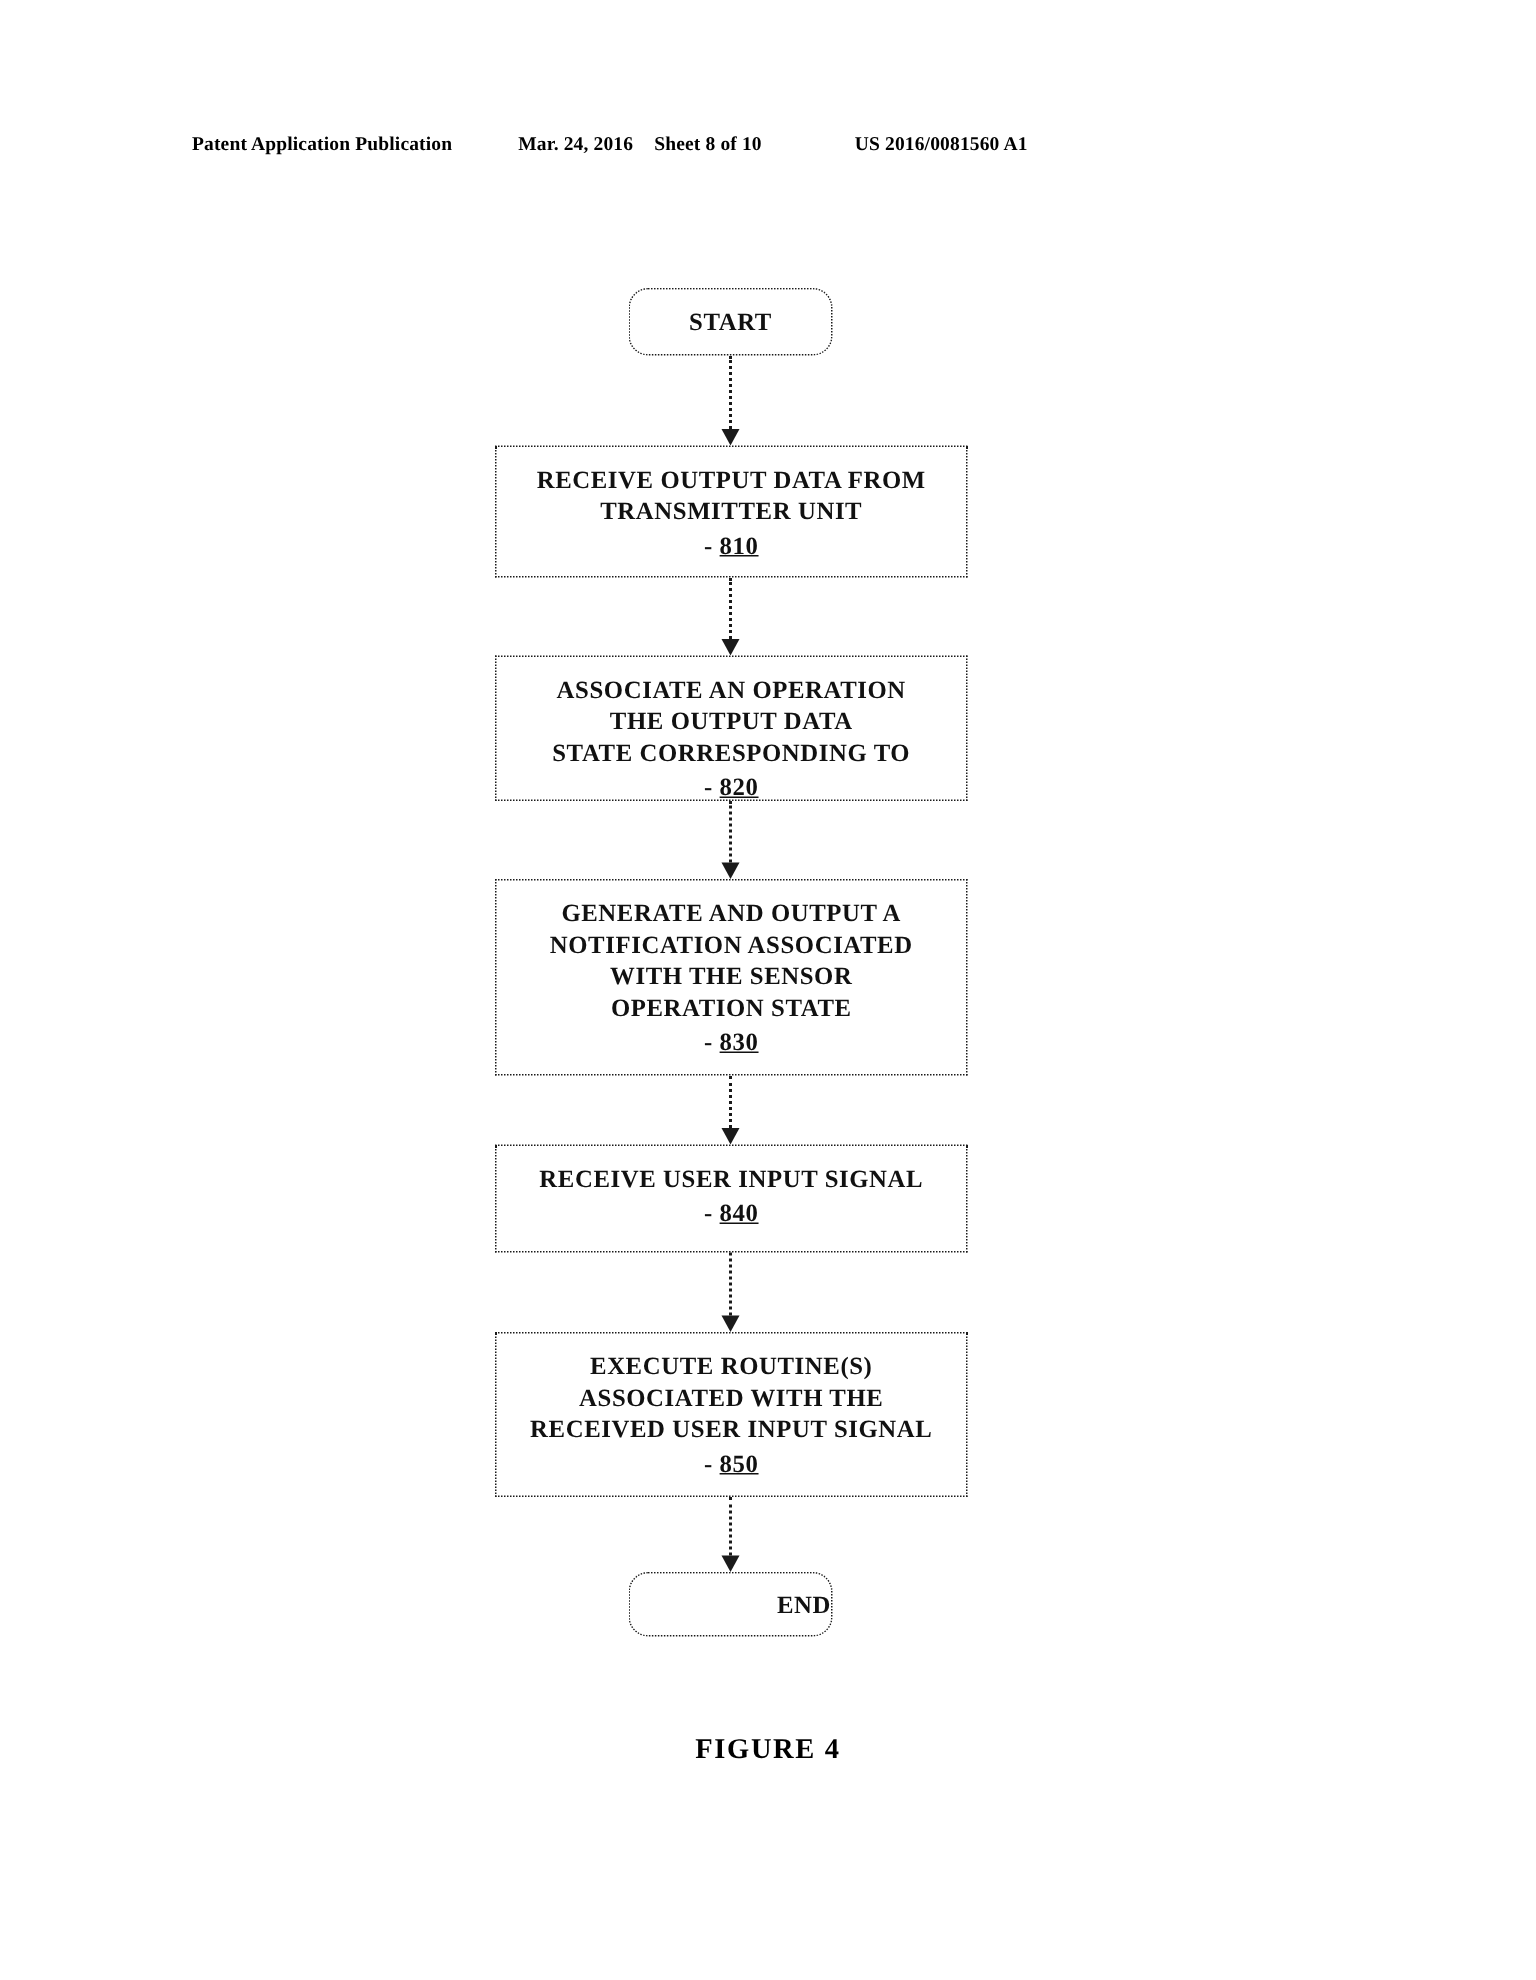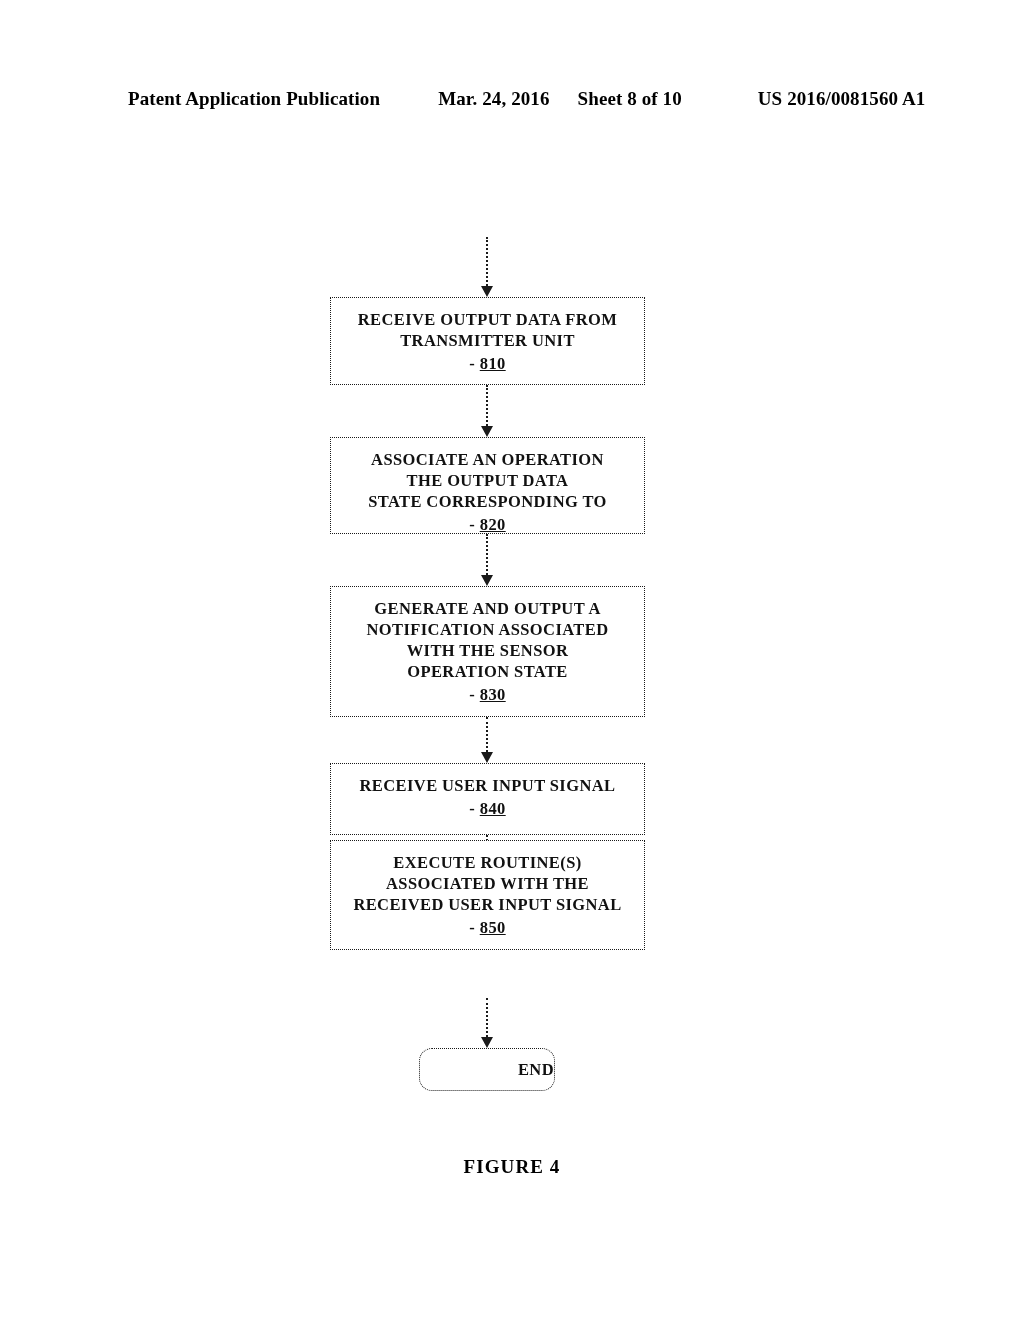--- a/index.html
+++ b/index.html
@@ -18,24 +18,23 @@
 
   
   .pub-header {
     position: absolute;
     top: 88px;
     left: 128px;
     width: 768px;
     display: flex;
     align-items: flex-start;
     font-weight: bold;
-    font-size: 19px;
+    font-size: 13px;
     letter-spacing: 0.1px;
     white-space: nowrap;
-    gap: 14px;
   }
   .pub-header .h-pub   { flex: 0 0 auto; }
   .pub-header .h-date  { flex: 0 0 auto; margin-left: 44px; }
   .pub-header .h-sheet { flex: 0 0 auto; margin-left: 14px; }
   .pub-header .h-num   { flex: 0 0 auto; margin-left: 62px; }
 
   
   .flow {
     position: absolute;
     left: 0;
@@ -120,20 +119,23 @@
 
 <div class="pub-header">
   <span class="h-pub">Patent Application Publication</span>
   <span class="h-date">Mar. 24, 2016</span>
   <span class="h-sheet">Sheet 8 of 10</span>
   <span class="h-num">US 2016/0081560 A1</span>
 </div>
 
 <div class="flow">
 
+  <div class="node terminal" style="left:419px; top:192px; width:136px; height:45px;">
+    <span class="lines">START</span>
+  </div>
 
   <div class="connector" style="left:487px; top:237px; height:60px;">
     <div class="stem" style="height:49px;"></div>
     <div class="head"></div>
   </div>
 
   <div class="node process" style="left:330px; top:297px; width:315px; height:88px;">
     <span class="lines">RECEIVE OUTPUT DATA FROM</span>
     <span class="lines">TRANSMITTER UNIT</span>
     <span class="ref">
@@ -184,21 +186,21 @@
       <span class="dash">-</span>
       <span class="num">840</span>
     </span>
   </div>
 
   <div class="connector" style="left:487px; top:835px; height:53px;">
     <div class="stem" style="height:42px;"></div>
     <div class="head"></div>
   </div>
 
-  <div class="node process" style="left:330px; top:840px; width:315px; height:110px;text-align:center;">
+  <div class="node process" style="left:330px; top:888px; width:315px; height:110px;text-align:center;">
     <span class="lines">EXECUTE ROUTINE(S)</span>
     <span class="lines">ASSOCIATED WITH THE</span>
     <span class="lines">RECEIVED USER INPUT SIGNAL</span>
     <span class="ref">
       <span class="dash">-</span>
       <span class="num">850</span>
     </span>
   </div>
 
   <div class="connector" style="left:487px; top:998px; height:50px;">

